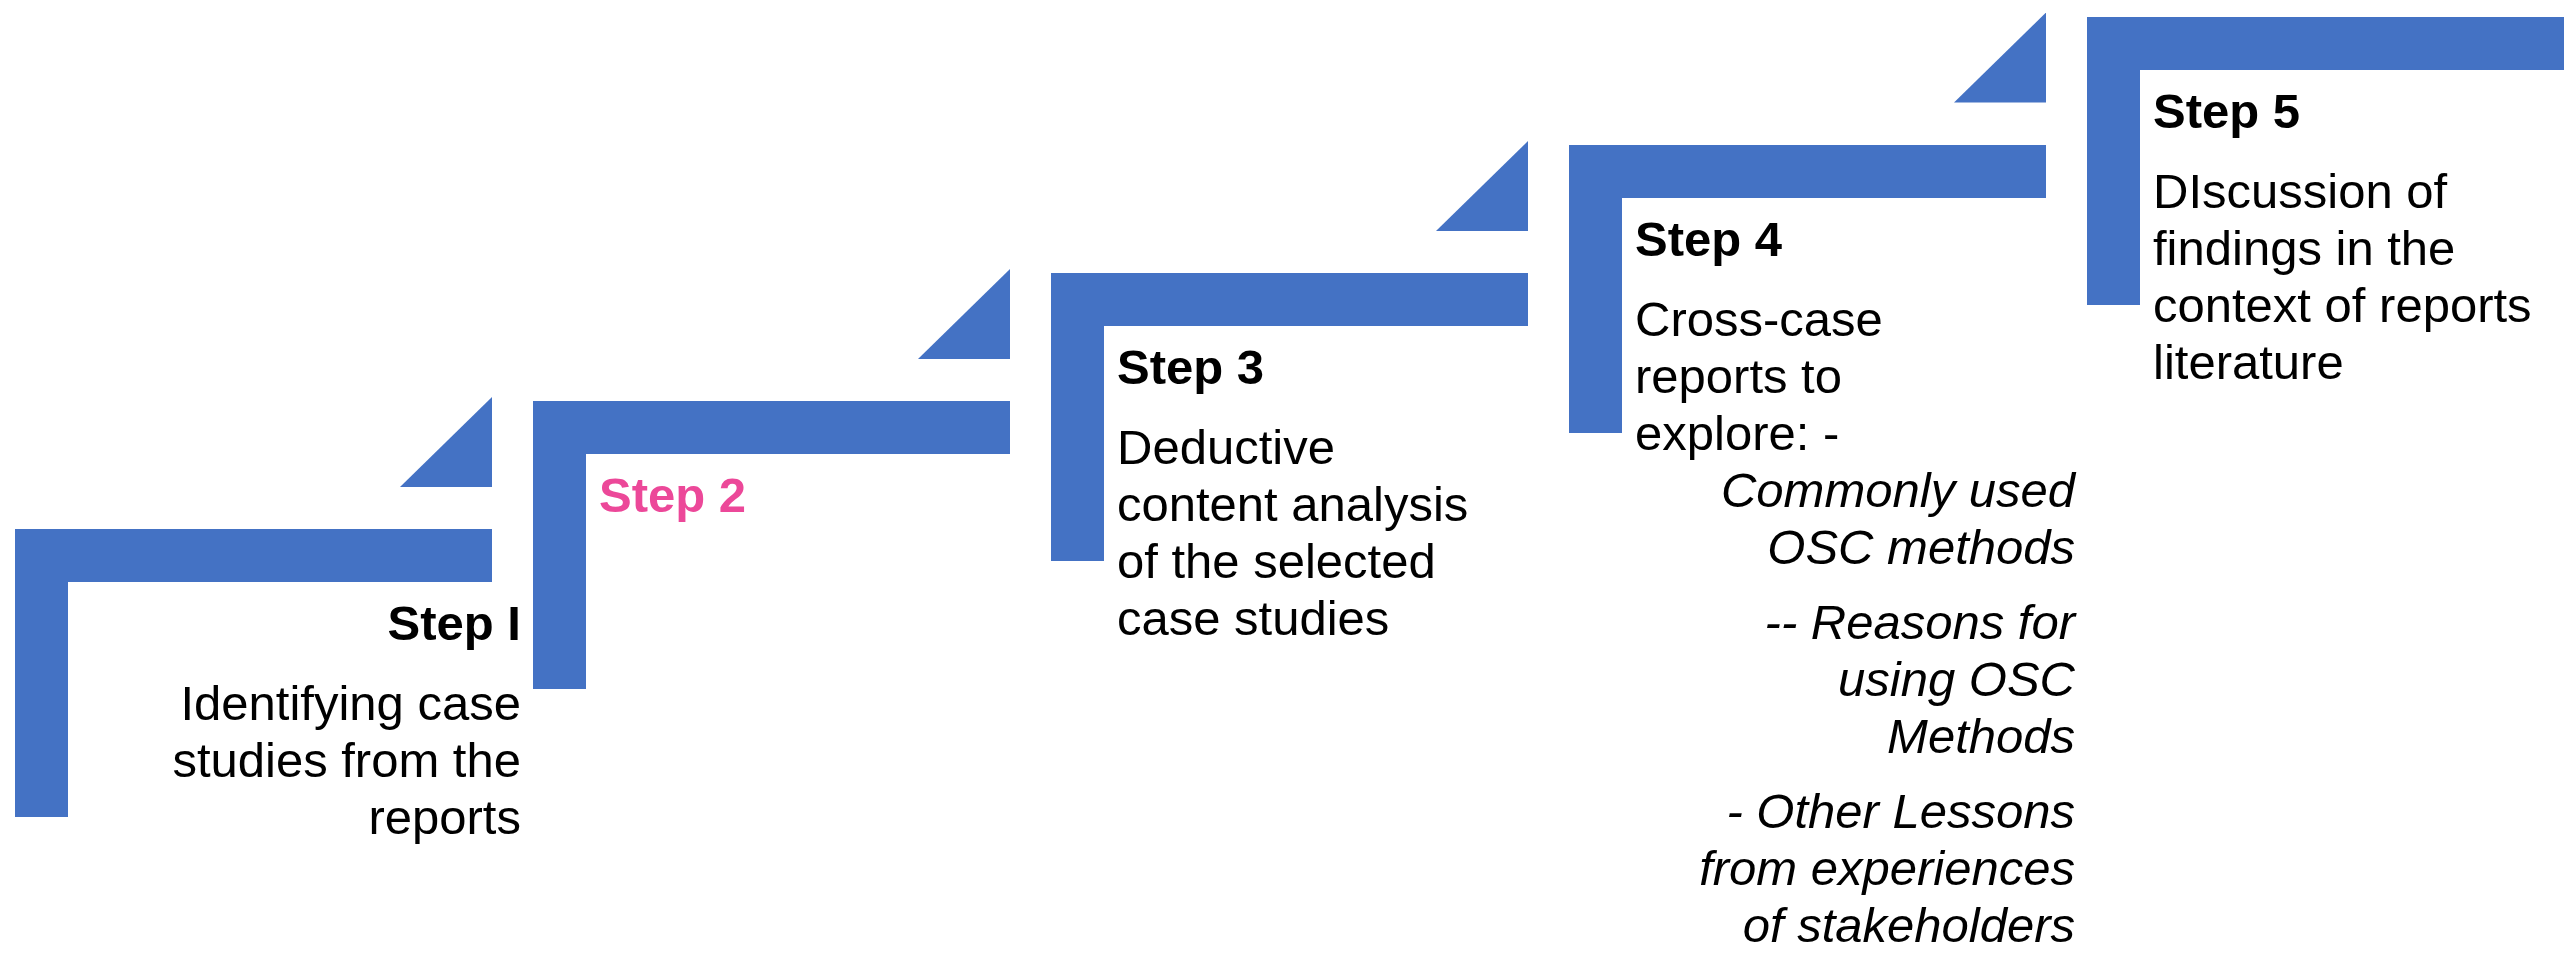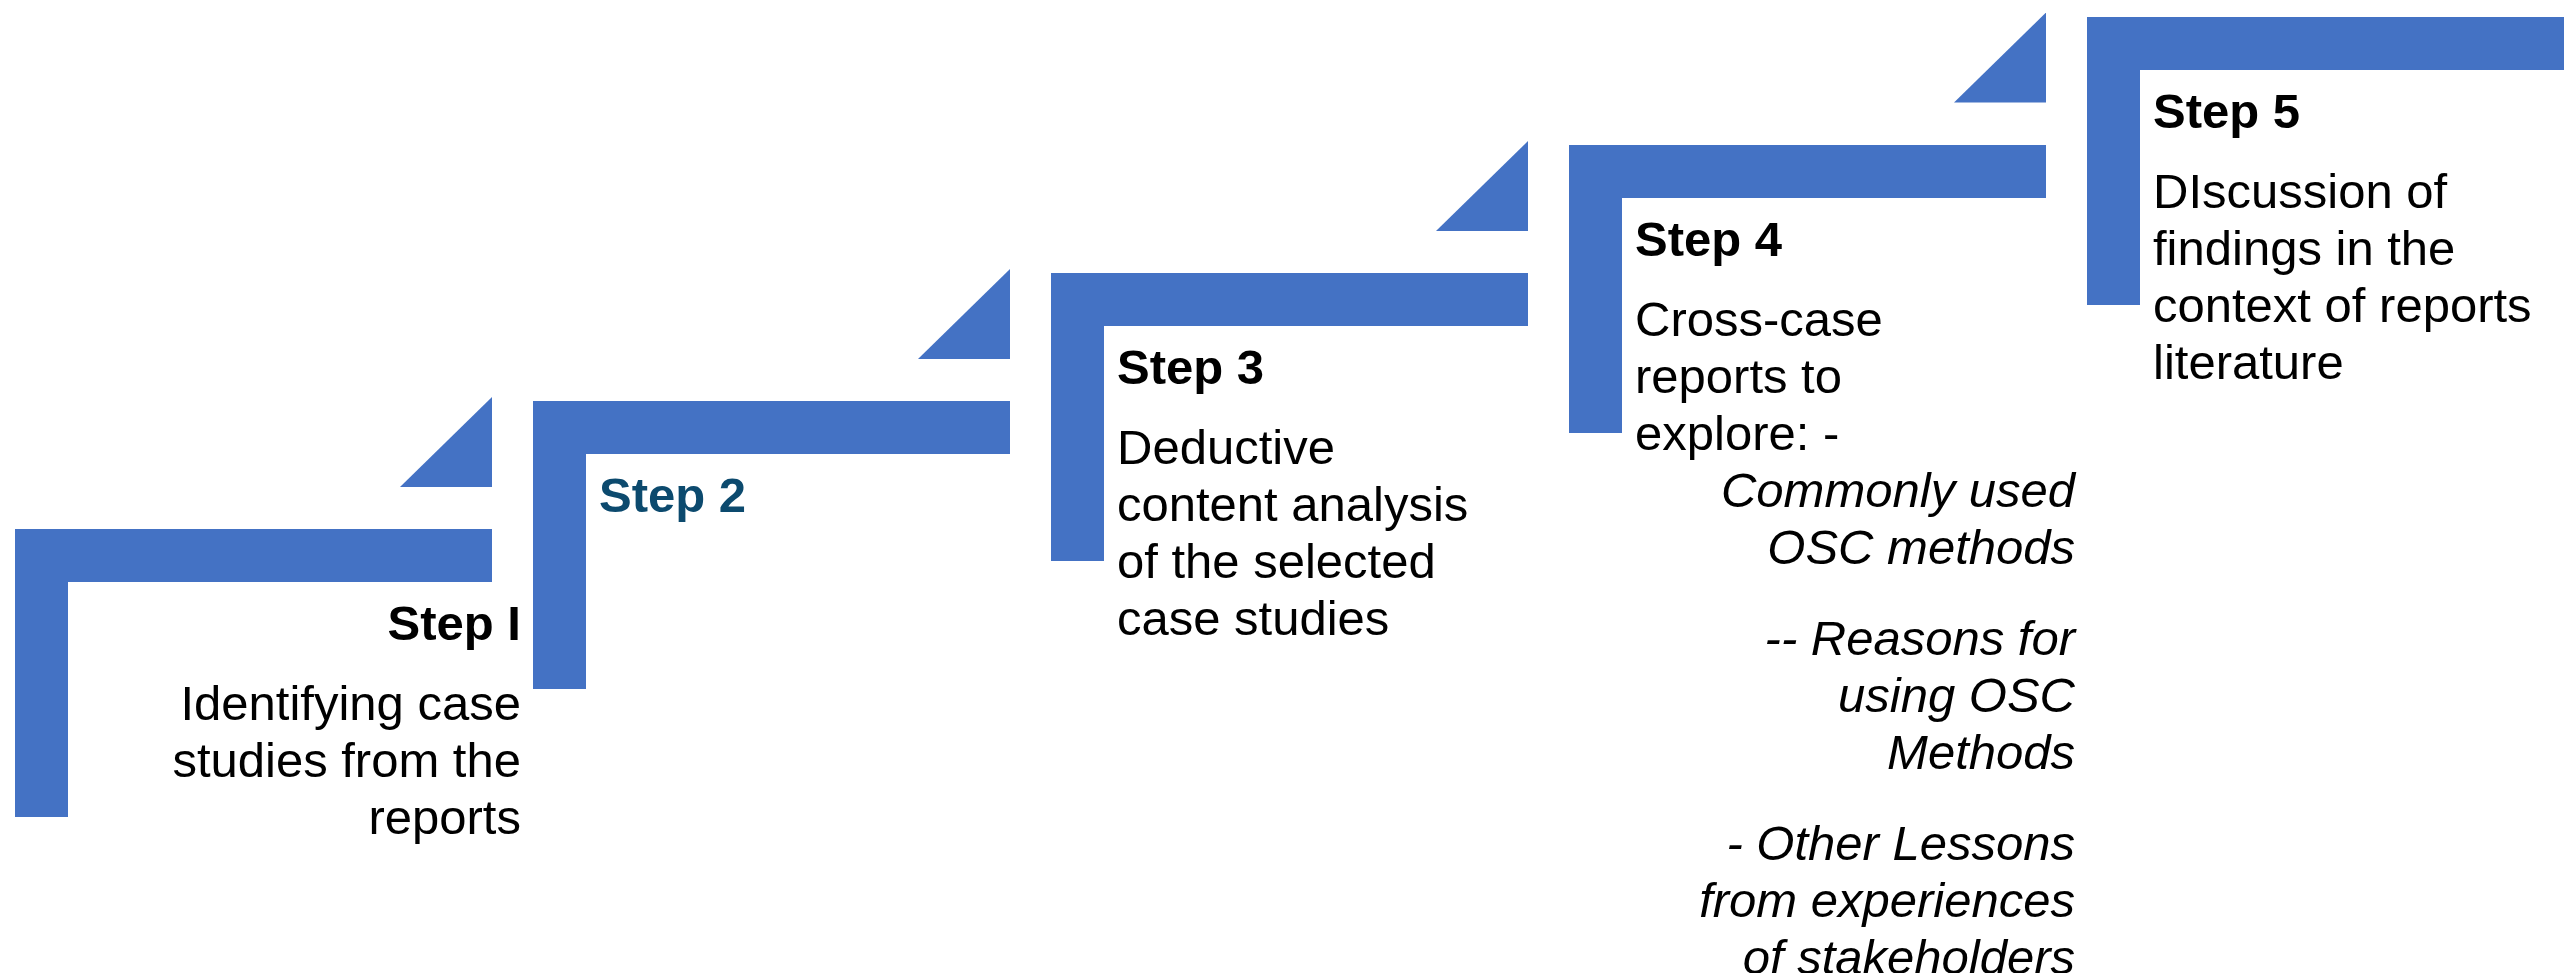--- a/index.html
+++ b/index.html
@@ -33,41 +33,41 @@
     width: 440px;
     font-size: 49px;
     line-height: 57px;
     color: #000000;
   }
   .step-title {
     font-weight: bold;
     margin: 0 0 23px 0;
   }
   p.para { margin: 0; }
-  p.para.gap { margin-top: 34px; font-style: italic; }
+  p.para.gap { margin-top: 18px; font-style: italic; }
   .italic { font-style: italic; text-align: right; }
 </style>
 </head>
 <body>
 
 <div class="canvas" id="canvas" style="background: rgb(255, 255, 255);">
     <div class="step">
       <div class="step-hbar" style="left: 15px; top: 529px; background: rgb(68, 114, 196);"></div>
       <div class="step-vbar" style="left: 15px; top: 529px; background: rgb(68, 114, 196);"></div>
       <div class="step-tri" style="left: 400px; top: 397px; background: rgb(68, 114, 196);"></div>
       <div class="step-text" style="left: 81px; top: 595px; color: rgb(0, 0, 0); text-align: right;">
         <div class="step-title">Step I</div>
         <p class="para"><span>Identifying case</span><br><span>studies from the</span><br><span>reports</span></p>
       </div>
     </div>
     <div class="step">
       <div class="step-hbar" style="left: 533px; top: 401px; background: rgb(68, 114, 196);"></div>
       <div class="step-vbar" style="left: 533px; top: 401px; background: rgb(68, 114, 196);"></div>
       <div class="step-tri" style="left: 918px; top: 269px; background: rgb(68, 114, 196);"></div>
-      <div class="step-text" style="left: 599px; top: 467px; color: #0c4a6e;">
+      <div class="step-text" style="left: 599px; top: 467px; color: #ec4899;">
         <div class="step-title">Step 2</div>
       </div>
     </div>
     <div class="step">
       <div class="step-hbar" style="left: 1051px; top: 273px; background: rgb(68, 114, 196);"></div>
       <div class="step-vbar" style="left: 1051px; top: 273px; background: rgb(68, 114, 196);"></div>
       <div class="step-tri" style="left: 1436px; top: 141px; background: rgb(68, 114, 196);"></div>
       <div class="step-text" style="left: 1117px; top: 339px; color: rgb(0, 0, 0);">
         <div class="step-title">Step 3</div>
         <p class="para"><span>Deductive</span><br><span>content analysis</span><br><span>of the selected</span><br><span>case studies</span></p>

